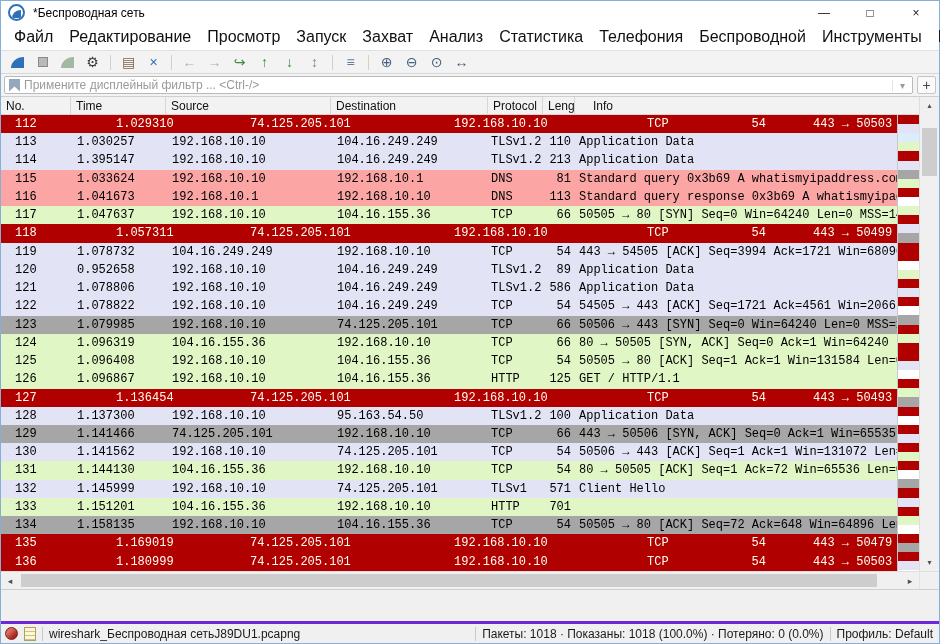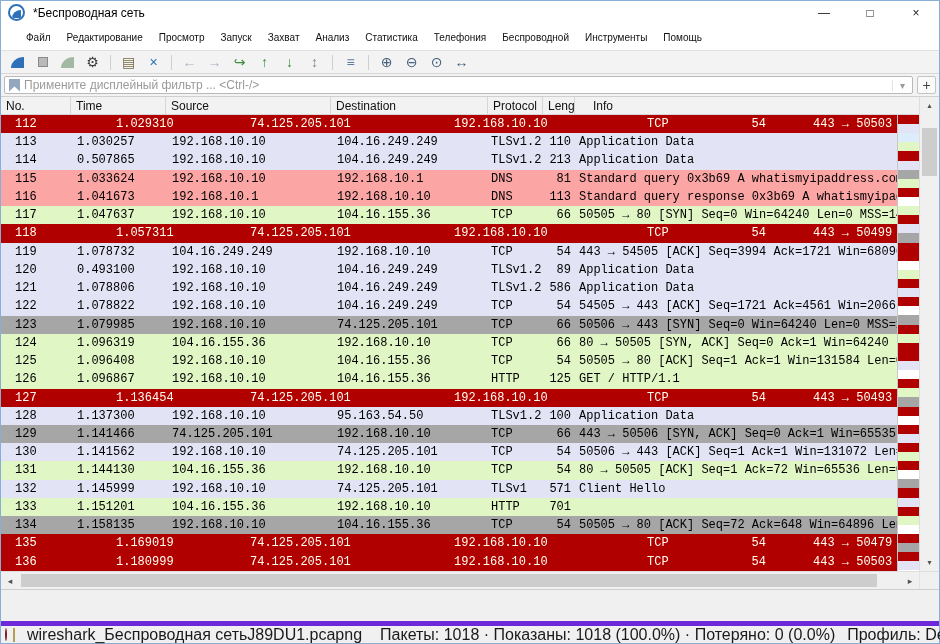--- a/index.html
+++ b/index.html
@@ -9,21 +9,21 @@
 
   
   .titlebar { height:23px; display:flex; align-items:center; background:#ffffff; flex:0 0 auto; }
   .app-icon { width:17px; height:17px; border:2px solid #2e71b8; border-radius:50%; margin:0 8px 0 7px; overflow:hidden; background:#fff; }
   .app-icon i { display:block; width:9px; height:8px; margin:4px auto 0; background:#2e71b8; border-radius:100% 0 0 0; }
   .title-text { font-size:12px; color:#000; }
   .win-btns { margin-left:auto; display:flex; height:100%; }
   .win-btn { width:46px; height:100%; display:flex; align-items:center; justify-content:center; font-size:12px; color:#222; }
 
   
-  .menubar { height:26px; display:flex; align-items:center; padding-left:17px; background:#fff; font-size:10px; color:#111; flex:0 0 auto; }
+  .menubar { height:26px; display:flex; align-items:center; padding-left:5px; background:#fff; font-size:16px; color:#111; flex:0 0 auto; }
   .menu-item { padding:3px 8px; white-space:nowrap; }
 
   
   .toolbar { height:24px; background:#f3f3f3; border-top:1px solid #e0e0e0; border-bottom:1px solid #d7d7d7;
              display:flex; align-items:center; padding-left:5px; gap:2px; flex:0 0 auto; }
   .tb-btn { width:23px; height:19px; display:flex; align-items:center; justify-content:center; font-size:14px; }
   .tb-sep { width:1px; height:15px; background:#cfcfcf; margin:0 4px; }
   .shape-fin { display:block; width:13px; height:11px; border-radius:100% 0 0 0; }
   .shape-square { display:block; width:10px; height:10px; border:1px solid #8a8a8a; }
 
@@ -77,22 +77,22 @@
 
   
   .hscroll { height:18px; background:#f0f0f0; border-top:1px solid #dedede; display:flex; flex:0 0 auto; }
   .hs-arrow { width:18px; display:flex; align-items:center; justify-content:center; font-size:9px; color:#505050; }
   .hs-track { flex:1; position:relative; }
   .hs-thumb { position:absolute; left:2px; top:2px; height:13px; width:calc(100% - 26px); background:#cdcdcd; }
   .hs-corner { width:20px; background:#f0f0f0; border-left:1px solid #e3e3e3; }
 
   
   .lower-pane { flex:1; background:#f0f0f0; border-top:1px solid #cfcfcf; }
-  .statusbar { height:22px; background:#f0f0f0; border-top:5px solid #6d28d9; display:flex; align-items:center;
-               font-size:16px; color:#1a1a1a; padding:0 6px 0 4px; gap:6px; flex:0 0 auto; }
+  .statusbar { height:22px; background:#f0f0f0; border-top:3px solid #6d28d9; display:flex; align-items:center;
+               font-size:12px; color:#1a1a1a; padding:0 6px 0 4px; gap:6px; flex:0 0 auto; }
   .sb-icon.expert { width:13px; height:13px; border-radius:50%;
                     background:linear-gradient(135deg,#d96c5a 30%,#a82424 75%); border:1px solid #7e1d1d; }
   .sb-icon.comment { width:12px; height:14px; border:1px solid #b3a053;
                      background:repeating-linear-gradient(#fdf7d8 0 3px,#cdc28f 3px 4px); }
   .sb-sep { width:1px; height:14px; background:#c8c8c8; }
   .sb-spacer { flex:1; }
   .sb-text { white-space:nowrap; }
 </style>
 </head>
 <body>
@@ -218,21 +218,21 @@
               <div class="cell c-no">113</div>
               <div class="cell c-time">1.030257</div>
               <div class="cell c-src">192.168.10.10</div>
               <div class="cell c-dst">104.16.249.249</div>
               <div class="cell c-proto">TLSv1.2</div>
               <div class="cell c-len">110</div>
               <div class="cell c-info">Application Data</div>
             </div>
             <div class="row row-lav">
               <div class="cell c-no">114</div>
-              <div class="cell c-time">0.507865</div>
+              <div class="cell c-time">1.395147</div>
               <div class="cell c-src">192.168.10.10</div>
               <div class="cell c-dst">104.16.249.249</div>
               <div class="cell c-proto">TLSv1.2</div>
               <div class="cell c-len">213</div>
               <div class="cell c-info">Application Data</div>
             </div>
             <div class="row row-blu">
               <div class="cell c-no">115</div>
               <div class="cell c-time">1.033624</div>
               <div class="cell c-src">192.168.10.10</div>
@@ -272,21 +272,21 @@
               <div class="cell c-no">119</div>
               <div class="cell c-time">1.078732</div>
               <div class="cell c-src">104.16.249.249</div>
               <div class="cell c-dst">192.168.10.10</div>
               <div class="cell c-proto">TCP</div>
               <div class="cell c-len">54</div>
               <div class="cell c-info">443 → 54505 [ACK] Seq=3994 Ack=1721 Win=68096 Len=0</div>
             </div>
             <div class="row row-lav">
               <div class="cell c-no">120</div>
-              <div class="cell c-time">0.493100</div>
+              <div class="cell c-time">0.952658</div>
               <div class="cell c-src">192.168.10.10</div>
               <div class="cell c-dst">104.16.249.249</div>
               <div class="cell c-proto">TLSv1.2</div>
               <div class="cell c-len">89</div>
               <div class="cell c-info">Application Data</div>
             </div>
             <div class="row row-lav">
               <div class="cell c-no">121</div>
               <div class="cell c-time">1.078806</div>
               <div class="cell c-src">192.168.10.10</div>

